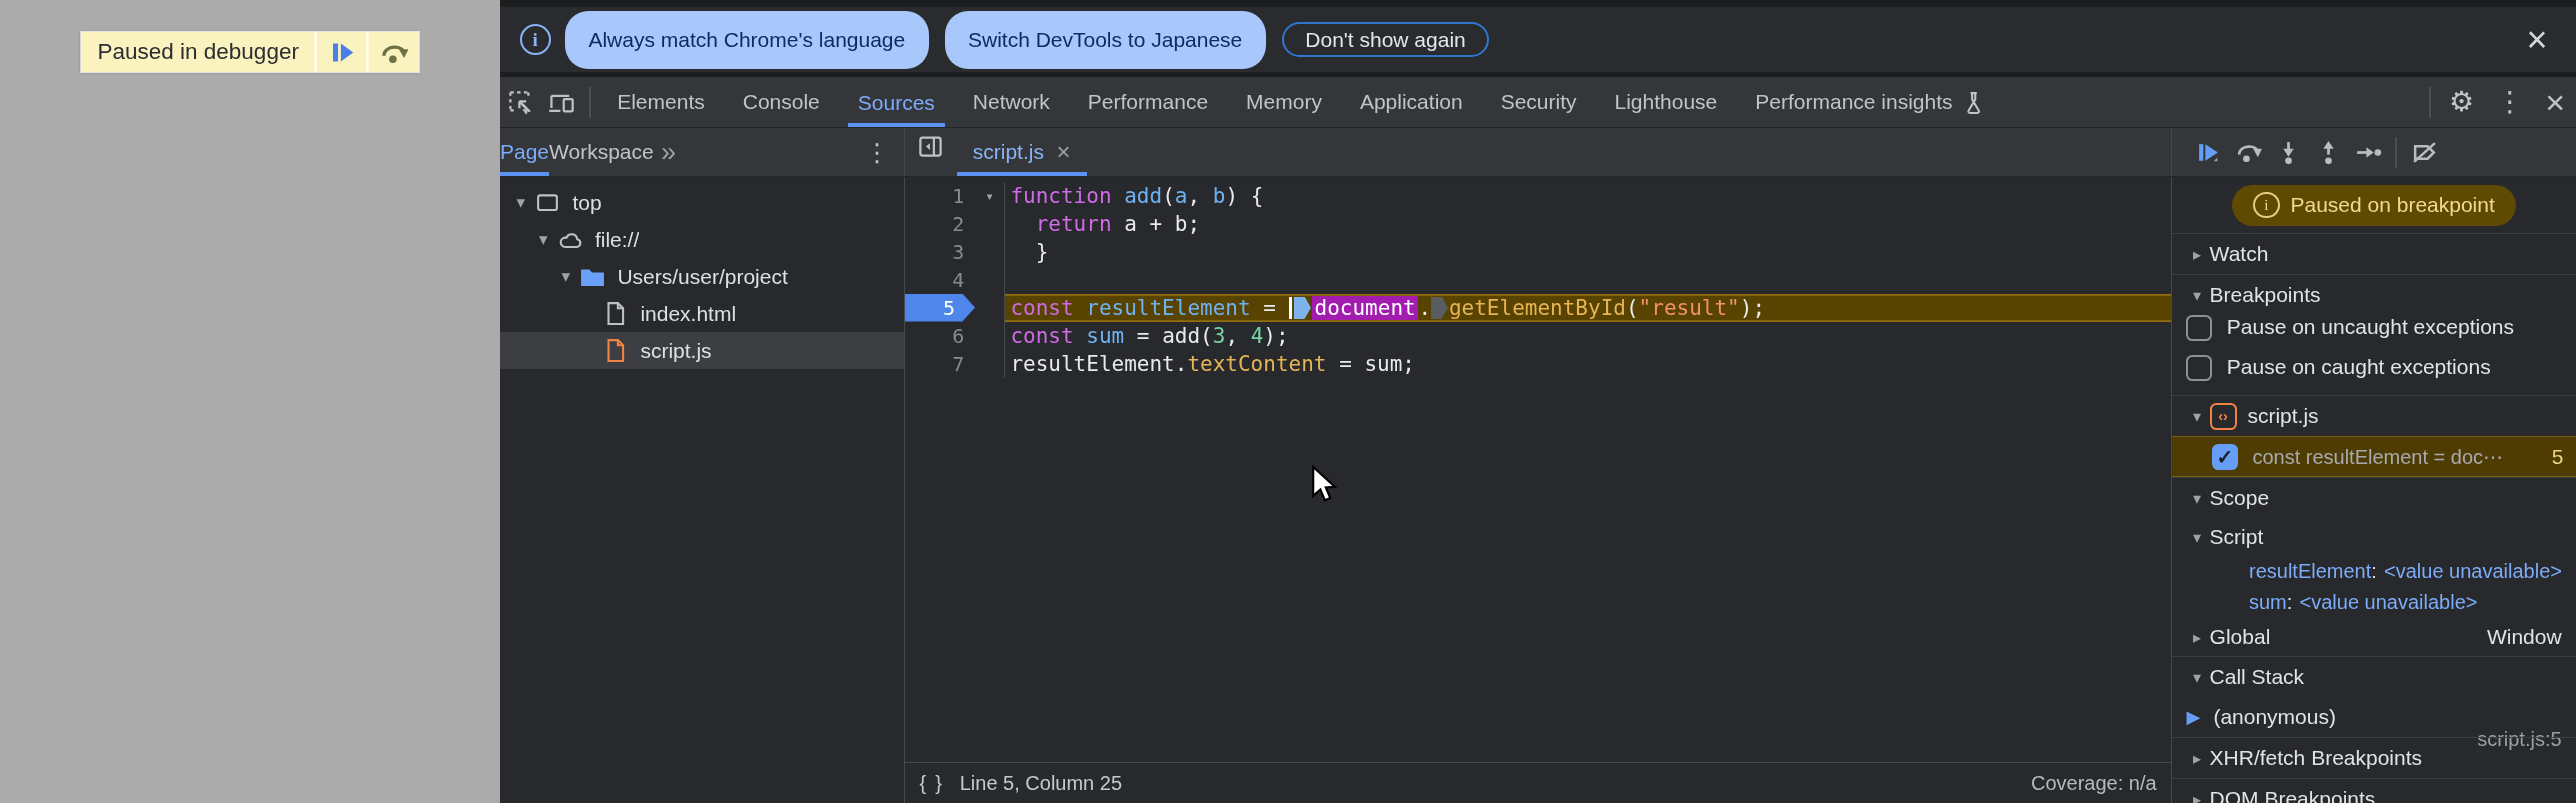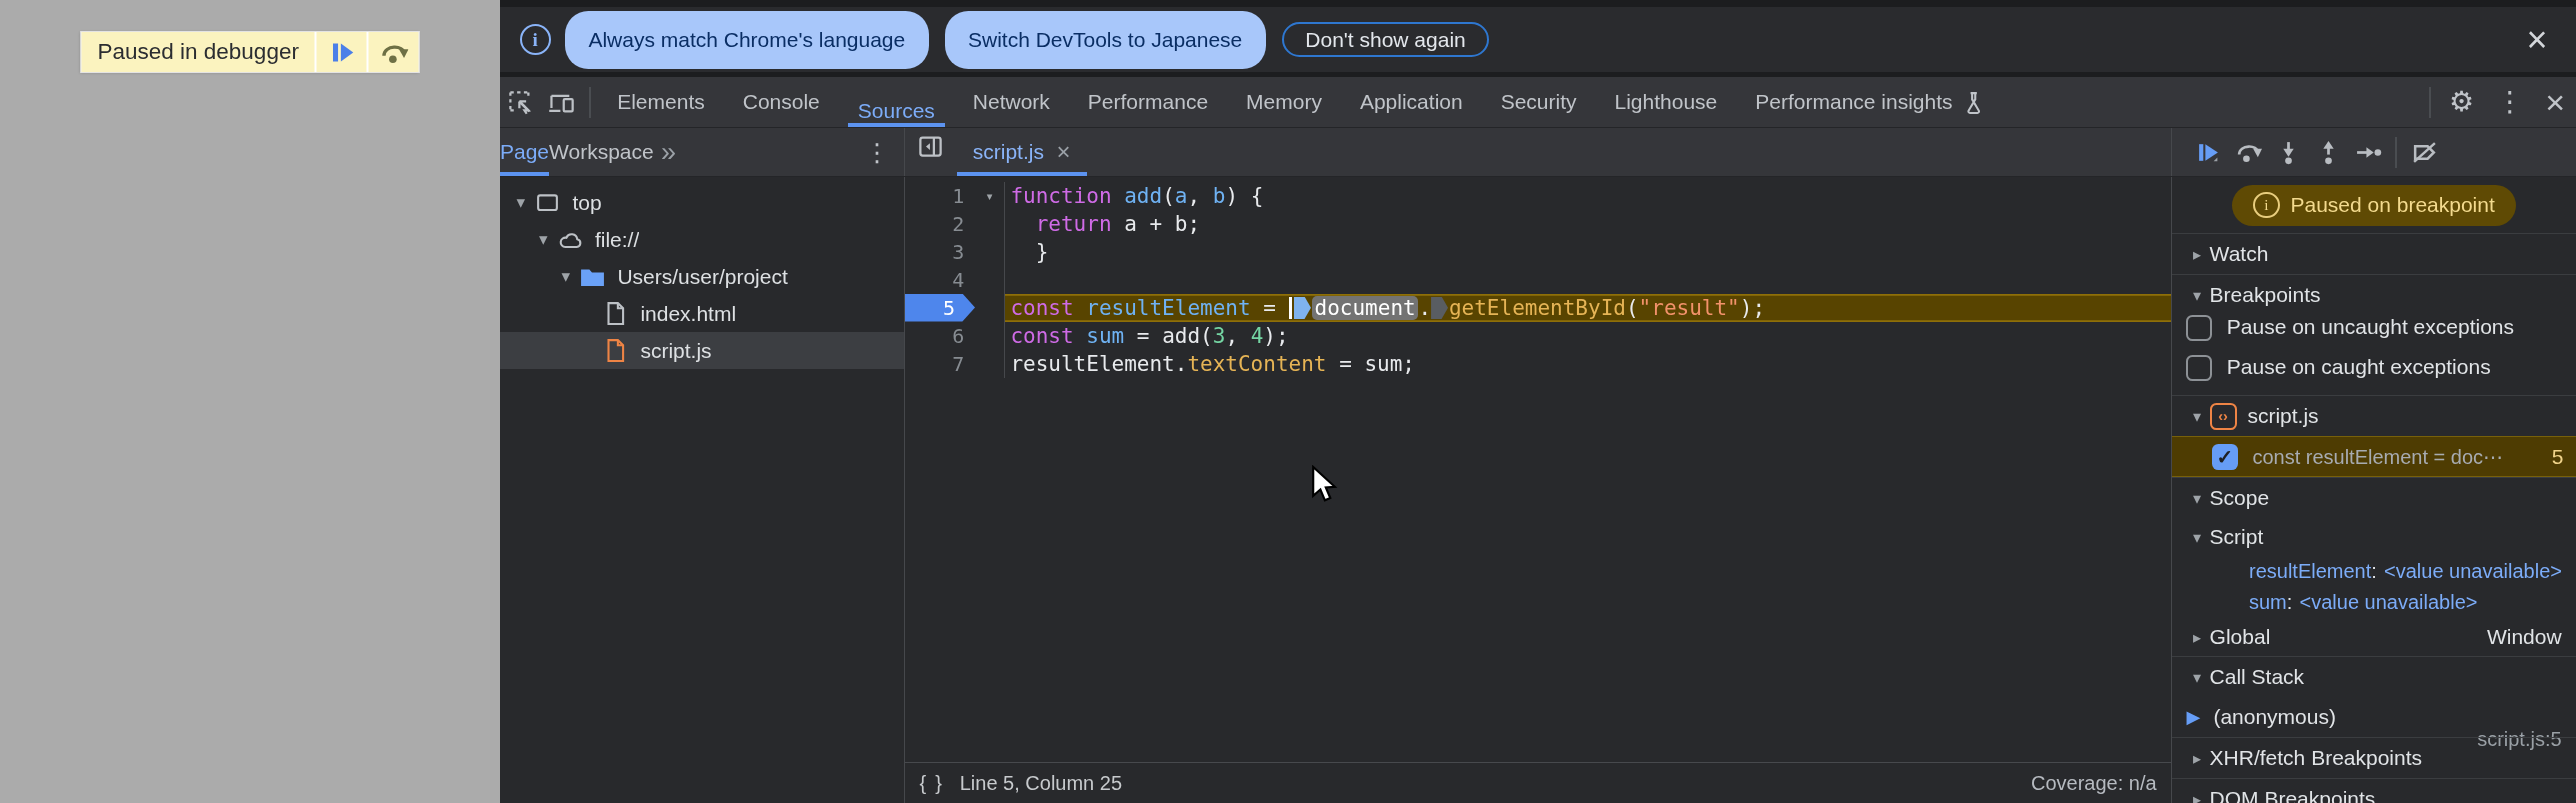--- a/index.html
+++ b/index.html
@@ -31,21 +31,21 @@
     padding:0 23.4px;font-size:21px;margin-right:16px;white-space:nowrap;font-family:inherit;}
   .ghost-btn{background:transparent;color:#e3e7ec;border:2.7px solid #2e77d0;border-radius:23.4px;
     height:35px;padding:0 21.6px;font-size:21px;white-space:nowrap;font-family:inherit;}
   .infobar-close{margin-left:auto;color:#d3d6da;font-size:36px;line-height:1;padding:0 12.6px;cursor:default;}
 
   
   .toolbar{height:50px;background:#35363a;display:flex;align-items:center;border-bottom:0.9px solid #242528;}
   .tb-icon{width:41px;height:36px;display:flex;align-items:center;justify-content:center;flex:none;color:#bdc1c6;}
   .v-div{width:1.8px;height:31px;background:#4a4d51;margin:0 7.2px;flex:none;}
   .tabs{display:flex;height:100%;align-items:stretch;}
-  .tab{position:relative;display:flex;align-items:center;padding:4px 19px;font-size:21px;color:#c0c4c9;white-space:nowrap;}
+  .tab{position:relative;display:flex;align-items:center;padding:12px 19px;font-size:21px;color:#c0c4c9;white-space:nowrap;}
   .tab.selected{color:#7cacf8;align-items:flex-end;}
   .tab.selected::after{content:"";position:absolute;left:9px;right:9px;bottom:0;height:4.5px;background:#5c93f0;}
   .tab .flask{margin-left:9px;display:inline-flex;}
   .tb-right{margin-left:auto;display:flex;align-items:center;height:100%;}
   .glyph-btn{color:#c0c4c9;font-size:28px;padding:0 10.8px;line-height:1;}
 
   
   .subbar{height:48px;background:#35363a;display:flex;border-bottom:0.9px solid #242528;}
   .nav-head{width:405px;box-sizing:border-box;border-right:1.8px solid #46484c;display:flex;align-items:stretch;}
   .mini-tab{position:relative;display:flex;align-items:center;padding:0 0;font-size:21px;color:#c0c4c9;}
@@ -74,21 +74,21 @@
   .code-area{flex:1;padding-top:4.5px;font-family:"DejaVu Sans Mono",monospace;font-size:21px;}
   .code-line{display:flex;height:28px;line-height:28px;white-space:pre;}
   .gutter{width:70px;flex:none;text-align:right;padding-right:10.8px;box-sizing:border-box;color:#878c92;font-size:20px;}
   .fold{width:29px;flex:none;text-align:center;color:#9ea3a8;font-size:14.4px;}
   .line-body{flex:1;border-left:1.8px solid #46484c;padding-left:5.4px;color:#e8eaed;}
   .code-line.paused .line-body{background:#584400;box-shadow:inset 0 1.8px 0 #8e6f08,inset 0 -1.8px 0 #8e6f08;}
   .code-line.paused .gutter{background:#4e86ec;color:#fff;
     clip-path:polygon(0 0,82% 0,100% 50%,82% 100%,0 100%);padding-right:20px;}
   .tk-kw{color:#cf6be6;} .tk-vr{color:#6fb2f3;} .tk-fnc{color:#e6b455;}
   .tk-str{color:#f2926a;} .tk-num{color:#74d5a3;} .tk-pl{color:#e8eaed;}
-  .tk-sel{background:#737373;color:#fff;border-radius:5px;padding:0 2.7px;}
+  .tk-sel{background:#a21caf;color:#fff;border-radius:0;padding:0 2.7px;}
   .caret{display:inline-block;width:2.7px;height:22.5px;background:#fff;vertical-align:-4.5px;margin:0 1.8px 0 0.9px;}
   .chip{display:inline-block;width:17px;height:22.5px;vertical-align:-4.5px;
     clip-path:polygon(0 0,62% 0,100% 50%,62% 100%,0 100%);margin-right:0.9px;}
   .chip-blue{background:#7fb3ee;} .chip-grey{background:#595d62;}
 
   .status-bar{height:41px;border-top:1.8px solid #47494d;display:flex;align-items:center;
     font-size:20px;color:#c7cacd;padding:0 14.4px;}
   .braces{font-size:20px;letter-spacing:1.8px;margin-right:16px;color:#c7cacd;}
   .status-right{margin-left:auto;color:#b6bac0;}
 

